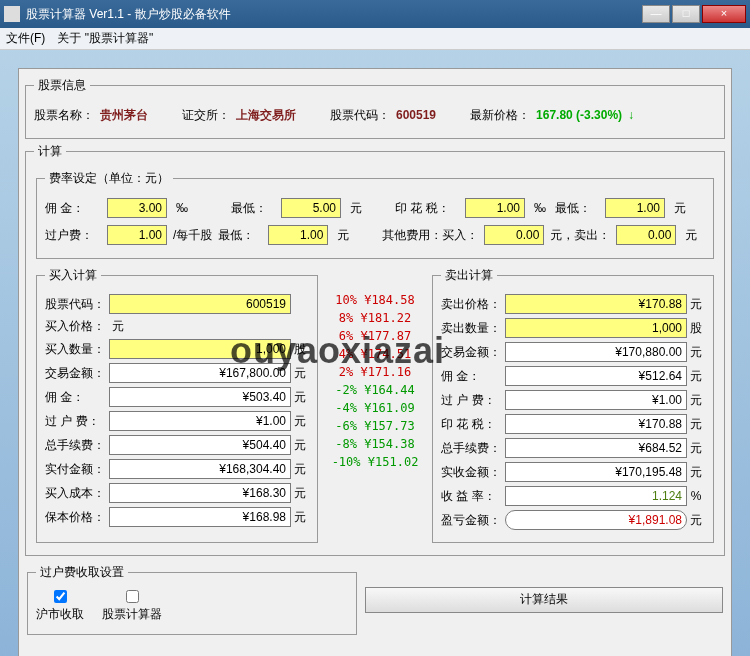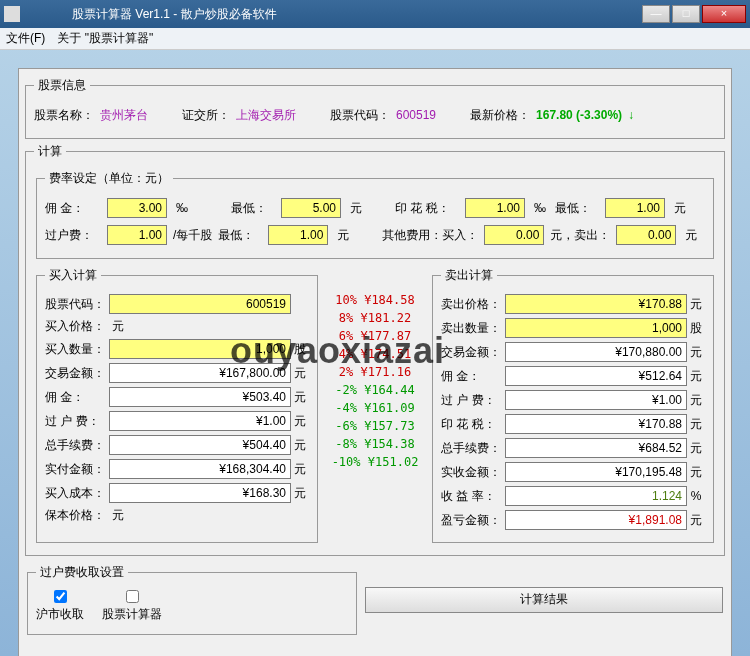--- a/index.html
+++ b/index.html
@@ -1,34 +1,34 @@
 <!DOCTYPE html>
 <html><head>
 <meta charset="utf-8">
 <style>
 * { box-sizing: border-box; margin: 0; padding: 0; }
 body { font-family: "Microsoft YaHei", SimSun, sans-serif; font-size: 12px; background: linear-gradient(to bottom, #b8d4e8, #8db4d8); width: 750px; height: 656px; overflow: hidden; }
-.titlebar { height: 28px; background: linear-gradient(to bottom, #3a6a9a, #2a5a8a); color: #fff; display: flex; align-items: center; padding: 0 4px; gap: 46px; }
+.titlebar { height: 28px; background: linear-gradient(to bottom, #3a6a9a, #2a5a8a); color: #fff; display: flex; align-items: center; padding: 0 4px; }
 .titlebar .icon { width: 16px; height: 16px; background: #ddd; margin-right: 6px; }
 .titlebar .title { flex: 1; font-size: 12px; }
 .winbtns { display: flex; gap: 2px; }
 .winbtn { width: 28px; height: 18px; background: linear-gradient(#e8e8e8,#ccc); border: 1px solid #888; text-align: center; line-height: 14px; font-size: 11px; cursor: pointer; }
 .winbtn.close { background: linear-gradient(#e88,#c33); color: #fff; border-color: #800; width: 44px; }
 .menubar { height: 22px; background: #eef2f6; border-bottom: 1px solid #ccc; display: flex; align-items: center; padding: 0 6px; gap: 12px; }
 .menubar span { cursor: pointer; }
 .client { background: #f0f0f0; margin: 18px; border: 1px solid #999; padding: 4px; height: 594px; }
 fieldset { border: 1px solid #999; margin: 4px 2px; padding: 6px 8px 8px; font-size: 12px; }
 legend { padding: 0 4px; }
 .row { display: flex; align-items: center; gap: 6px; margin: 3px 0; min-height: 24px; }
 .lbl { display: inline-block; text-align: left; }
 .w56 { width: 56px; } .w64 { width: 64px; } .w44 { width: 44px; }
 input.txt { border: 1px solid #7a7a7a; height: 20px; padding: 0 4px; text-align: right; font-size: 12px; background: #fff; }
 input.yellow { background: #ffff80; }
 .unit { width: 18px; text-align: center; }
-.stockinfo .val { color: #a21caf; font-weight: normal; }
+.stockinfo .val { color: #7f1d1d; font-weight: bold; }
 .price-down { color: #0a0; font-weight: bold; }
 .cols { display: flex; }
 .col-left, .col-right { flex: 1; }
 .col-mid { width: 110px; padding-top: 28px; text-align: center; font-family: Consolas, monospace; font-size: 12px; line-height: 18px; }
 .pct-list .up { color: #c00; }
 .pct-list .dn { color: #090; }
 .field-row { display: flex; align-items: center; margin: 4px 0; }
 .field-row .lbl2 { width: 64px; }
 .field-row input { flex: 1; }
 .footer { display: flex; align-items: center; padding: 4px; gap: 8px; }
@@ -152,20 +152,21 @@
             <input class="txt" readonly="" value="¥168,304.40" style="">
             <span class="unit">元</span>
           </div>
       <div class="field-row">
             <span class="lbl2">买入成本：</span>
             <input class="txt" readonly="" value="¥168.30" style="">
             <span class="unit">元</span>
           </div>
       <div class="field-row">
             <span class="lbl2">保本价格：</span>
+            <input class="txt" readonly="" value="¥168.98" style="">
             <span class="unit">元</span>
           </div>
     </fieldset>
 
     <div class="col-mid pct-list">
       <div class="up"><span>10%</span> <span>¥184.58</span></div>
       <div class="up"><span>8%</span> <span>¥181.22</span></div>
       <div class="up"><span>6%</span> <span>¥177.87</span></div>
       <div class="up"><span>4%</span> <span>¥174.51</span></div>
       <div class="up"><span>2%</span> <span>¥171.16</span></div>
@@ -218,21 +219,21 @@
             <input class="txt" readonly="" value="¥170,195.48" style="">
             <span class="unit">元</span>
           </div>
       <div class="field-row">
             <span class="lbl2">收 益 率：</span>
             <input class="txt red-val" readonly="" style="color: #4d7c0f;" value="1.124">
             <span class="unit">%</span>
           </div>
       <div class="field-row">
             <span class="lbl2">盈亏金额：</span>
-            <input class="txt red-val" readonly="" style="color: rgb(204, 0, 0);" value="¥1,891.08">
+            <input class="txt red-val" readonly="" style="color: rgb(204, 0, 0); border-radius: 10px;" value="¥1,891.08">
             <span class="unit">元</span>
           </div>
     </fieldset>
   </div>
 </fieldset>
 
 <div class="footer">
   <fieldset>
     <legend>过户费收取设置</legend>
     <div class="row">

